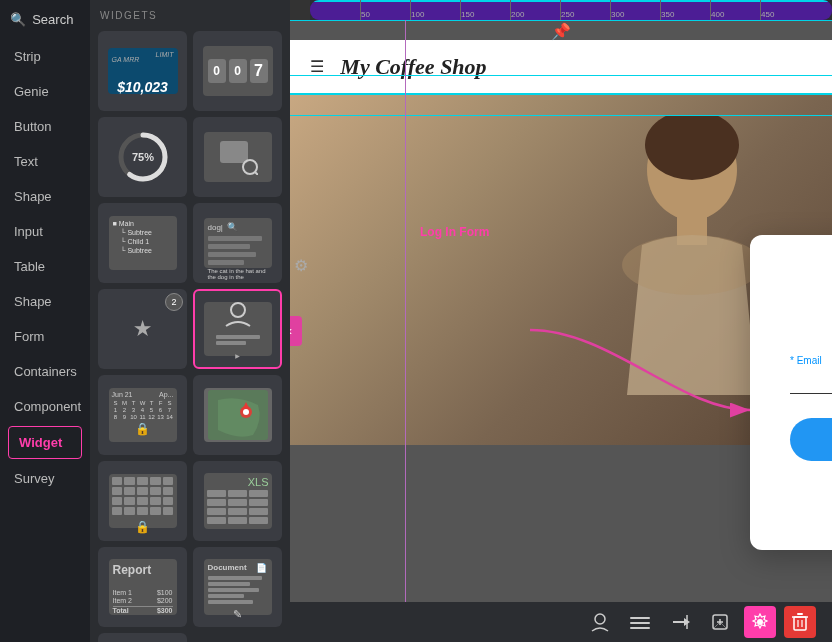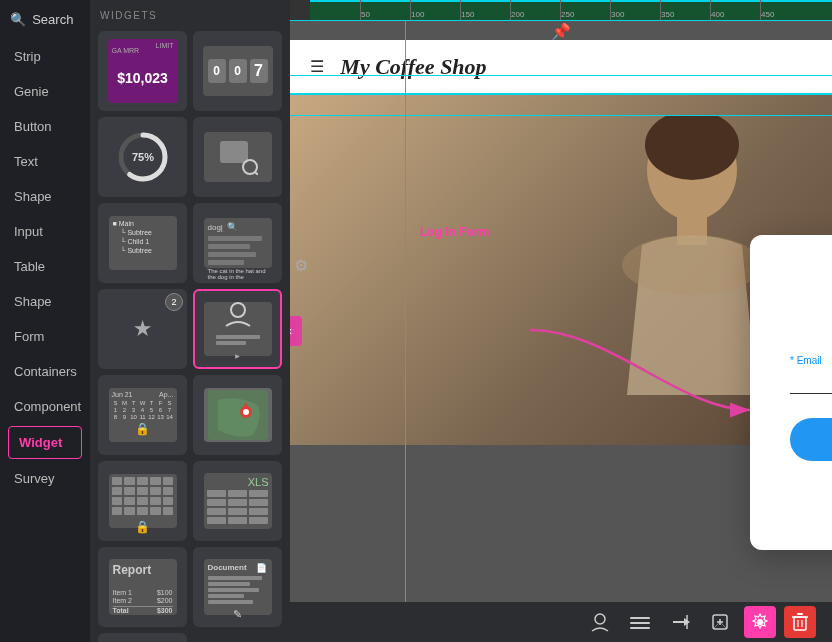--- a/index.html
+++ b/index.html
@@ -79,28 +79,29 @@
       width: 100%;
       height: 100%;
       display: flex;
       align-items: center;
       justify-content: center;
       padding: 6px;
     }
 
     
     .widget-stat {
-      background: #701a75;
+      background: #0c4a6e;
       border-radius: 4px;
       width: 70px;
-      height: 64px;
+      height: 46px;
       padding: 4px;
       font-size: 9px;
       color: #ddd;
       position: relative;
+      font-style: italic;
     }
     .widget-stat-label { font-size: 7px; color: #aaa; position: absolute; top: 3px; right: 4px; }
     .widget-stat-val { font-size: 14px; color: #fff; font-weight: bold; margin-top: 16px; text-align: center; }
 
     .widget-counter {
       background: #555;
       border-radius: 4px;
       width: 70px;
       height: 50px;
       display: flex;
@@ -281,23 +282,24 @@
     }
     .ruler-corner {
       width: 20px;
       height: 20px;
       background: #333;
       flex-shrink: 0;
     }
     .ruler-h {
       flex: 1;
       height: 20px;
-      background: #14532d;
+      background: #4c1d95;
       position: relative;
       overflow: hidden;
+      border-radius: 9px;
     }
 
     
     .canvas-area {
       flex: 1;
       position: relative;
       overflow: hidden;
       background: #555;
     }
 

